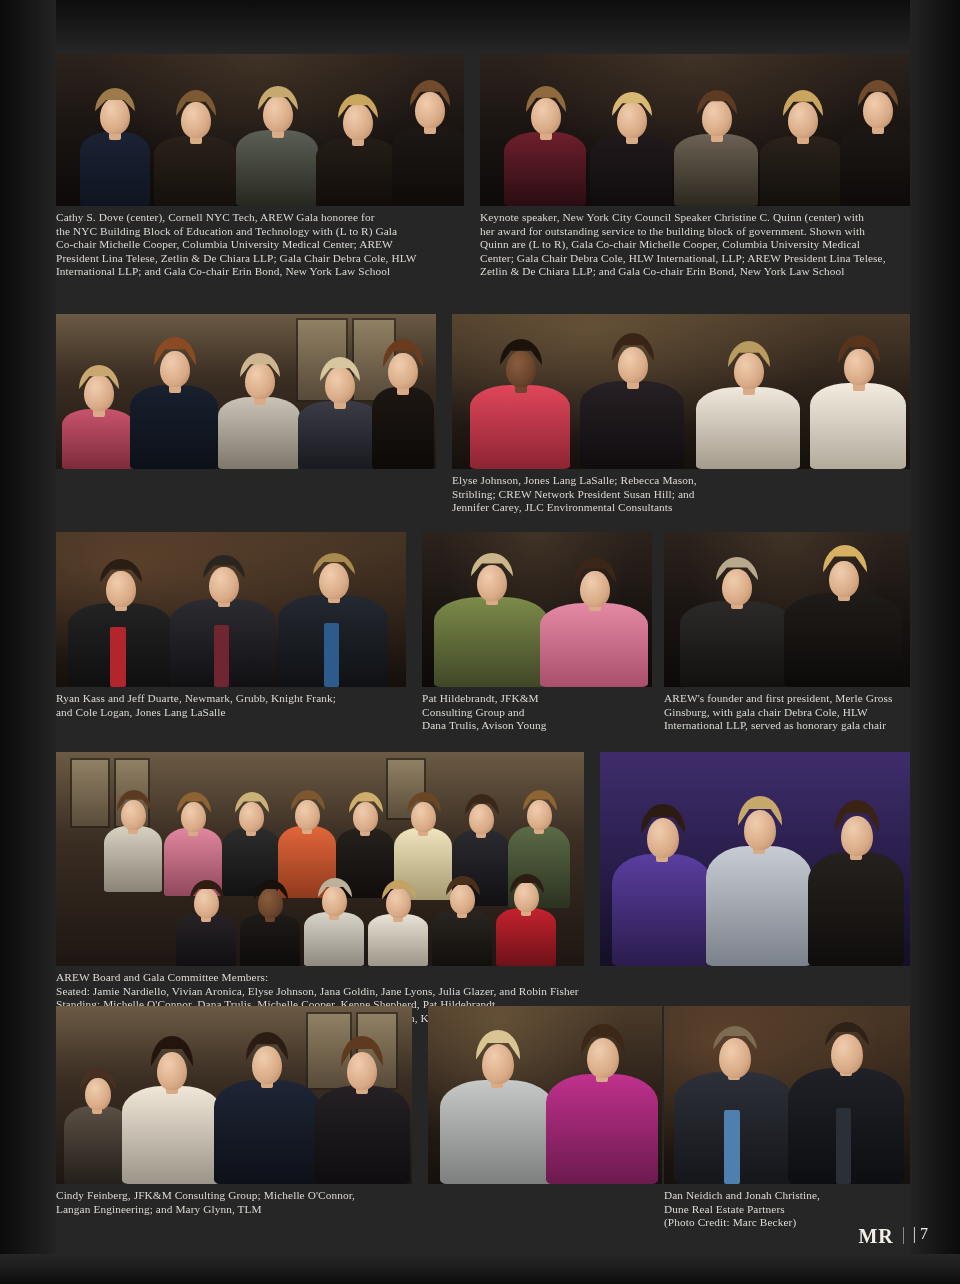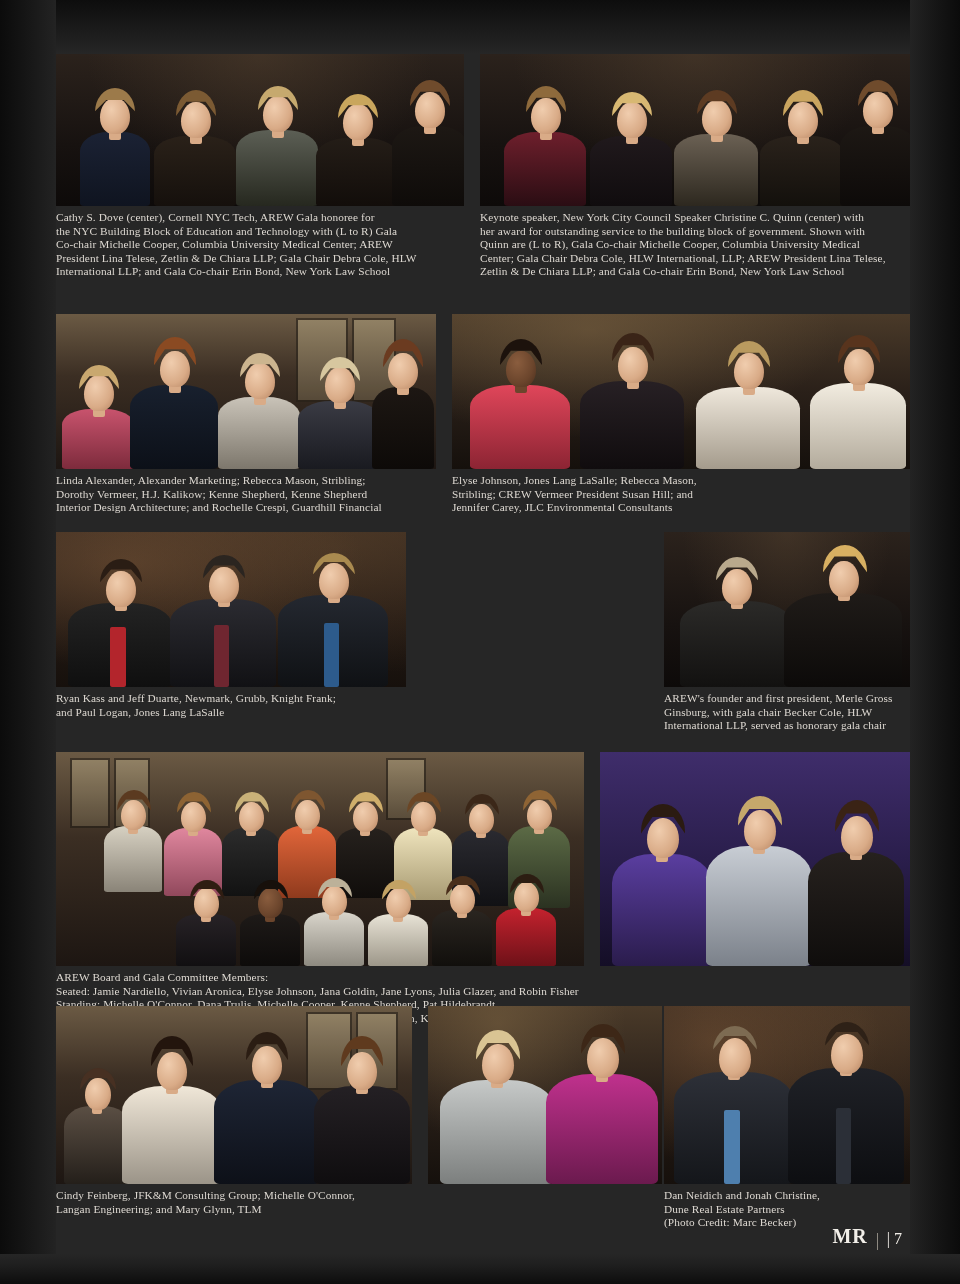--- a/index.html
+++ b/index.html
@@ -59,24 +59,24 @@
     font-family: "Liberation Serif", serif;
     font-size: 11.3px;
     line-height: 13.6px;
     color: #ded9d2;
     letter-spacing: 0.1px;
     margin-top: 5px;
     white-space: pre-line;
   }
   .footer {
     position: absolute;
-    right: 58px;
+    right: 32px;
     bottom: 36px;
     display: flex;
-    align-items: flex-end;
+    align-items: flex-start;
     gap: 9px;
   }
   .footer .mr {
     font-family: "Liberation Serif", serif;
     font-weight: bold;
     font-size: 20px;
     letter-spacing: 1px;
     color: #f2efe9;
   }
   .footer .rule {
@@ -267,23 +267,20 @@
             <div class="hair" style="left:24px; bottom:72px; width:40px; height:40px; background:#d7c79f; clip-path:polygon(0 0,100% 0,100% 60%,74% 28%,26% 28%,0 60%);"></div>
           </div>
           <div class="person" style="left:314px; width:66px; height:126px;">
             <div class="body" style="left:2px; bottom:0; width:62px; height:82px; background:linear-gradient(to bottom,#1d1713,#0d0a08);"></div>
             <div class="neck" style="left:27px; bottom:74px; width:12px; height:12px;"></div>
             <div class="head" style="left:18px; bottom:80px; width:30px; height:36px;"></div>
             <div class="hair" style="left:13px; bottom:86px; width:40px; height:44px; background:#6b3b20; clip-path:polygon(0 0,100% 0,100% 64%,74% 28%,26% 28%,0 64%);"></div>
           </div>
         </div>
       </div>
-      <div class="caption">Linda Alexander, Alexander Marketing; Rebecca Mason, Stribling;
-Dorothy Vermeer, H.J. Kalikow; Kenne Shepherd, Kenne Shepherd
-Interior Design Architecture; and Rochelle Crespi, Guardhill Financial</div>
     </div>
 
     <div class="block" style="left:396px; top:260px; width:458px;">
       <div class="photo" style="height:155px;">
         <div class="scene bg-room"></div>
         <div class="scene">
           <div class="person" style="left:16px; width:104px; height:128px;">
             <div class="body" style="left:2px; bottom:0; width:100px; height:84px; background:linear-gradient(to bottom,#e0465a,#8c2433);"></div>
             <div class="neck dk" style="left:47px; bottom:76px; width:12px; height:12px;"></div>
             <div class="head dk" style="left:38px; bottom:82px; width:30px; height:36px;"></div>
@@ -303,21 +300,21 @@
           </div>
           <div class="person" style="left:356px; width:100px; height:130px;">
             <div class="body" style="left:2px; bottom:0; width:96px; height:86px; background:linear-gradient(to bottom,#f2ece0,#b3ab9c);"></div>
             <div class="neck" style="left:45px; bottom:78px; width:12px; height:12px;"></div>
             <div class="head" style="left:36px; bottom:84px; width:30px; height:36px;"></div>
             <div class="hair" style="left:30px; bottom:90px; width:42px; height:44px; background:#583venue; background:#58341d; clip-path:polygon(0 0,100% 0,100% 64%,74% 28%,26% 28%,0 64%);"></div>
           </div>
         </div>
       </div>
       <div class="caption">Elyse Johnson, Jones Lang LaSalle; Rebecca Mason,
-Stribling; CREW Vermeer President Susan Hill; and
+Stribling; CREW Network President Susan Hill; and
 Jennifer Carey, JLC Environmental Consultants</div>
     </div>
 
     <div class="block" style="left:0px; top:478px; width:350px;">
       <div class="photo" style="height:155px;">
         <div class="scene bg-warm"></div>
         <div class="scene">
           <div class="person" style="left:10px; width:108px; height:128px;">
             <div class="body" style="left:2px; bottom:0; width:104px; height:84px; background:linear-gradient(to bottom,#232323,#0f0f0f);"></div>
             <div class="body" style="left:44px; bottom:0; width:16px; height:60px; background:#b3252c; border-radius:2px;"></div>
@@ -335,44 +332,66 @@
           <div class="person" style="left:220px; width:114px; height:140px;">
             <div class="body" style="left:2px; bottom:0; width:110px; height:92px; background:linear-gradient(to bottom,#242830,#0f1114);"></div>
             <div class="body" style="left:48px; bottom:0; width:15px; height:64px; background:#2d5b8c; border-radius:2px;"></div>
             <div class="neck" style="left:52px; bottom:84px; width:12px; height:12px;"></div>
             <div class="head" style="left:43px; bottom:88px; width:30px; height:36px;"></div>
             <div class="hair" style="left:37px; bottom:96px; width:42px; height:38px; background:#a98a4f; clip-path:polygon(0 0,100% 0,100% 56%,74% 24%,26% 24%,0 56%);"></div>
           </div>
         </div>
       </div>
       <div class="caption">Ryan Kass and Jeff Duarte, Newmark, Grubb, Knight Frank;
-and Paul Logan, Jones Lang LaSalle</div>
-    </div>
-
+and Cole Logan, Jones Lang LaSalle</div>
+    </div>
+
+    <div class="block" style="left:366px; top:478px; width:230px;">
+      <div class="photo" style="height:155px;">
+        <div class="scene bg-dark"></div>
+        <div class="scene">
+          <div class="person" style="left:10px; width:118px; height:136px;">
+            <div class="body" style="left:2px; bottom:0; width:114px; height:90px; background:linear-gradient(to bottom,#7d8b4a,#3f4726);"></div>
+            <div class="neck" style="left:54px; bottom:82px; width:12px; height:12px;"></div>
+            <div class="head" style="left:45px; bottom:86px; width:30px; height:36px;"></div>
+            <div class="hair" style="left:39px; bottom:94px; width:42px; height:40px; background:#cbb58a; clip-path:polygon(0 0,100% 0,100% 58%,74% 26%,26% 26%,0 58%);"></div>
+          </div>
+          <div class="person" style="left:116px; width:112px; height:126px;">
+            <div class="body" style="left:2px; bottom:0; width:108px; height:84px; background:linear-gradient(to bottom,#e58aa5,#a94f6b);"></div>
+            <div class="neck" style="left:51px; bottom:76px; width:12px; height:12px;"></div>
+            <div class="head" style="left:42px; bottom:80px; width:30px; height:36px;"></div>
+            <div class="hair" style="left:36px; bottom:88px; width:42px; height:42px; background:#3a2517; clip-path:polygon(0 0,100% 0,100% 62%,74% 28%,26% 28%,0 62%);"></div>
+          </div>
+        </div>
+      </div>
+      <div class="caption">Pat Hildebrandt, JFK&amp;M
+Consulting Group and
+Dana Trulis, Avison Young</div>
+    </div>
 
     <div class="block" style="left:608px; top:478px; width:246px;">
       <div class="photo" style="height:155px;">
         <div class="scene bg-dark"></div>
         <div class="scene">
           <div class="person" style="left:14px; width:116px; height:130px;">
             <div class="body" style="left:2px; bottom:0; width:112px; height:86px; background:linear-gradient(to bottom,#2b2a28,#121110);"></div>
             <div class="neck" style="left:53px; bottom:78px; width:12px; height:12px;"></div>
             <div class="head" style="left:44px; bottom:82px; width:30px; height:36px;"></div>
             <div class="hair" style="left:38px; bottom:90px; width:42px; height:40px; background:#b9a98c; clip-path:polygon(0 0,100% 0,100% 58%,74% 26%,26% 26%,0 58%);"></div>
           </div>
           <div class="person" style="left:118px; width:122px; height:142px;">
             <div class="body" style="left:2px; bottom:0; width:118px; height:94px; background:linear-gradient(to bottom,#1f1b18,#0c0a09);"></div>
             <div class="neck" style="left:56px; bottom:86px; width:12px; height:12px;"></div>
             <div class="head" style="left:47px; bottom:90px; width:30px; height:36px;"></div>
             <div class="hair" style="left:41px; bottom:98px; width:44px; height:44px; background:#d8b062; clip-path:polygon(0 0,100% 0,100% 62%,74% 26%,26% 26%,0 62%);"></div>
           </div>
         </div>
       </div>
       <div class="caption">AREW's founder and first president, Merle Gross
-Ginsburg, with gala chair Becker Cole, HLW
+Ginsburg, with gala chair Debra Cole, HLW
 International LLP, served as honorary gala chair</div>
     </div>
 
     <div class="block" style="left:0px; top:698px; width:528px;">
       <div class="photo" style="height:214px;">
         <div class="scene bg-window"></div>
         <div class="scene">
           <div class="win" style="left:14px; top:6px; width:40px; height:70px;"></div>
           <div class="win" style="left:58px; top:6px; width:36px; height:70px;"></div>
           <div class="win" style="left:330px; top:6px; width:40px; height:62px;"></div>

